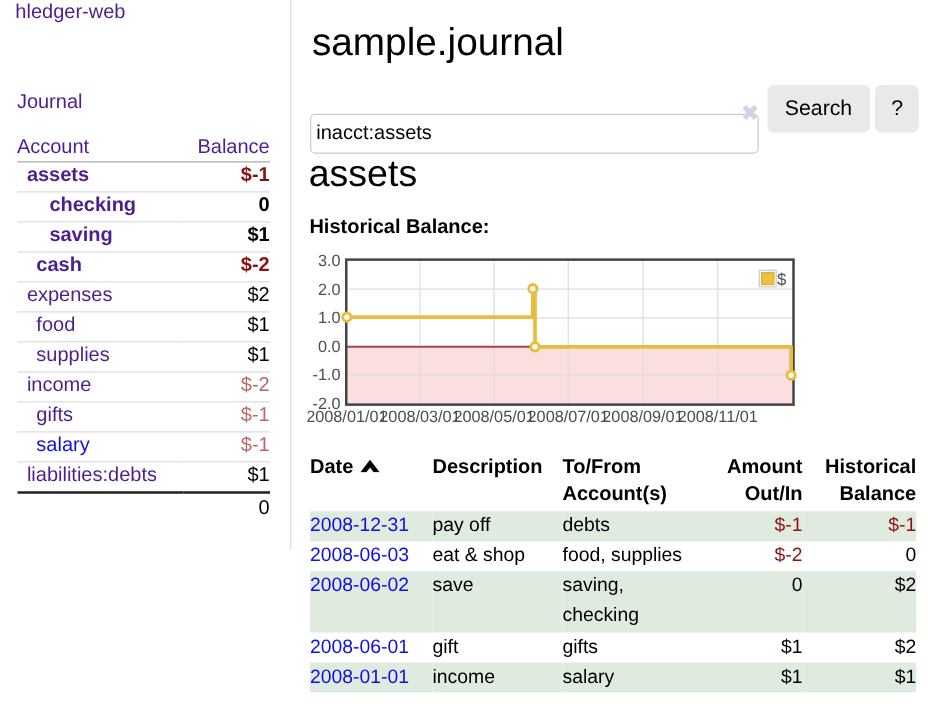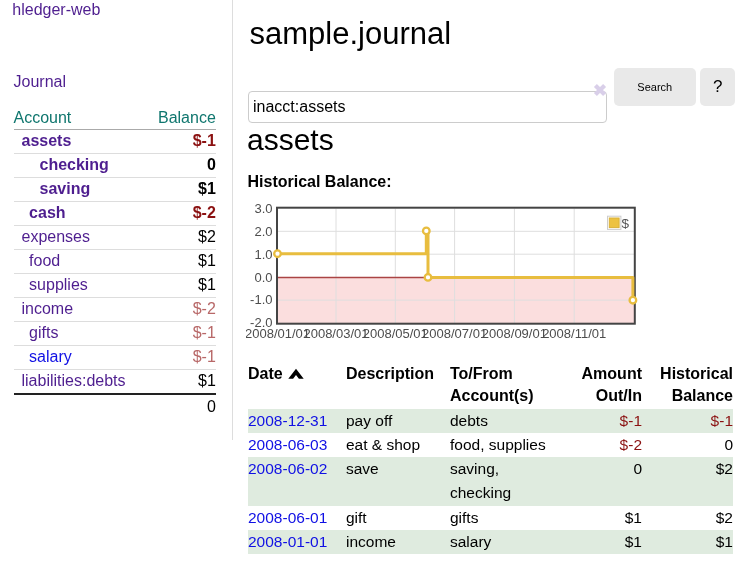--- a/index.html
+++ b/index.html
@@ -5,21 +5,21 @@
   html,body{margin:0;padding:0;background:#fff;font-family:"Liberation Sans",sans-serif;}
   body{position:relative;width:742px;height:582px;overflow:hidden;}
   .abs{position:absolute;}
   a{text-decoration:none;}
   .purple{color:#4e1e8f;}
   .blue{color:#1010e4;}
   .negb{color:#8b1111;}
   .negm{color:#b86868;}
   
   #sbtable{position:absolute;left:13.5px;top:108.3px;width:202.3px;border-collapse:collapse;font-size:16px;}
-  #sbtable th{font-weight:normal;text-align:left;line-height:19px;padding:0 0 1.6px 0;border-bottom:1px solid #aaa;color:#0f766e;}
+  #sbtable th{font-weight:normal;text-align:left;line-height:19px;padding:0 0 1.6px 0;border-bottom:1px solid #aaa;color:#4c1d95;}
   #sbtable th.r{text-align:right;}
   #sbtable td{line-height:19.8px;padding:1.4px 0 1.8px 0;border-bottom:1px solid #ddd;}
   #sbtable td.r{text-align:right;}
   #sbtable tr.lvl0 td.a{padding-left:8px;}
   #sbtable tr.lvl1 td.a{padding-left:15.6px;}
   #sbtable tr.lvl2 td.a{padding-left:26px;}
   #sbtable tr.bold td{font-weight:bold;}
   #sbtable tr.dark td{border-bottom:2px solid #222;}
   #sbtable tr.total td{border-bottom:none;line-height:16px;padding-top:4px;}
   
@@ -94,21 +94,21 @@
   </table>
 
 <div class="abs" style="left:231.5px;top:0;width:1px;height:440px;background:#ddd;"></div>
 
 <div class="abs" style="left:249.5px;top:16px;font-size:31px;line-height:35px;color:#000;">sample.journal</div>
 
 <div class="abs" style="left:248px;top:71px;width:353px;height:30px;border:1px solid #ccc;border-radius:4px;padding-left:4px;font-size:16px;line-height:30px;color:#000;margin-top:20px;">inacct:assets</div>
 <svg class="abs" style="left:592.5px;top:82.5px;" width="14" height="14" viewBox="0 0 14 14">
     <path d="M2.4 2.4 L11.6 11.6 M11.6 2.4 L2.4 11.6" stroke="#d9cfe9" stroke-width="4.2" stroke-linecap="butt"></path>
   </svg>
-<div class="abs" style="left:613.5px;top:67.7px;width:82.6px;height:38.2px;background:#e9e9e9;border-radius:5px;font-size:11px;line-height:38.2px;text-align:center;color:#000;">Search</div>
+<div class="abs" style="left:613.5px;top:67.7px;width:82.6px;height:38.2px;background:#e9e9e9;border-radius:5px;font-size:17px;line-height:38.2px;text-align:center;color:#000;">Search</div>
 <div class="abs" style="left:700px;top:67.7px;width:35.3px;height:38.2px;background:#e9e9e9;border-radius:5px;font-size:17px;line-height:38.2px;text-align:center;color:#000;">?</div>
 
 <div class="abs" style="left:247px;top:124.9px;font-size:30px;line-height:29px;color:#000;">assets</div>
 <div class="abs" style="left:247.5px;top:174.1px;font-size:16px;line-height:16px;font-weight:bold;color:#000;">Historical Balance:</div>
 
 <svg class="abs" style="left:246px;top:200px;" width="496" height="145" viewBox="0 0 496 145">
 
   <rect x="31.4" y="77.4" width="356.8" height="45.9" fill="#fbdede"></rect>
 
   <g stroke="#dedede" stroke-width="1">

